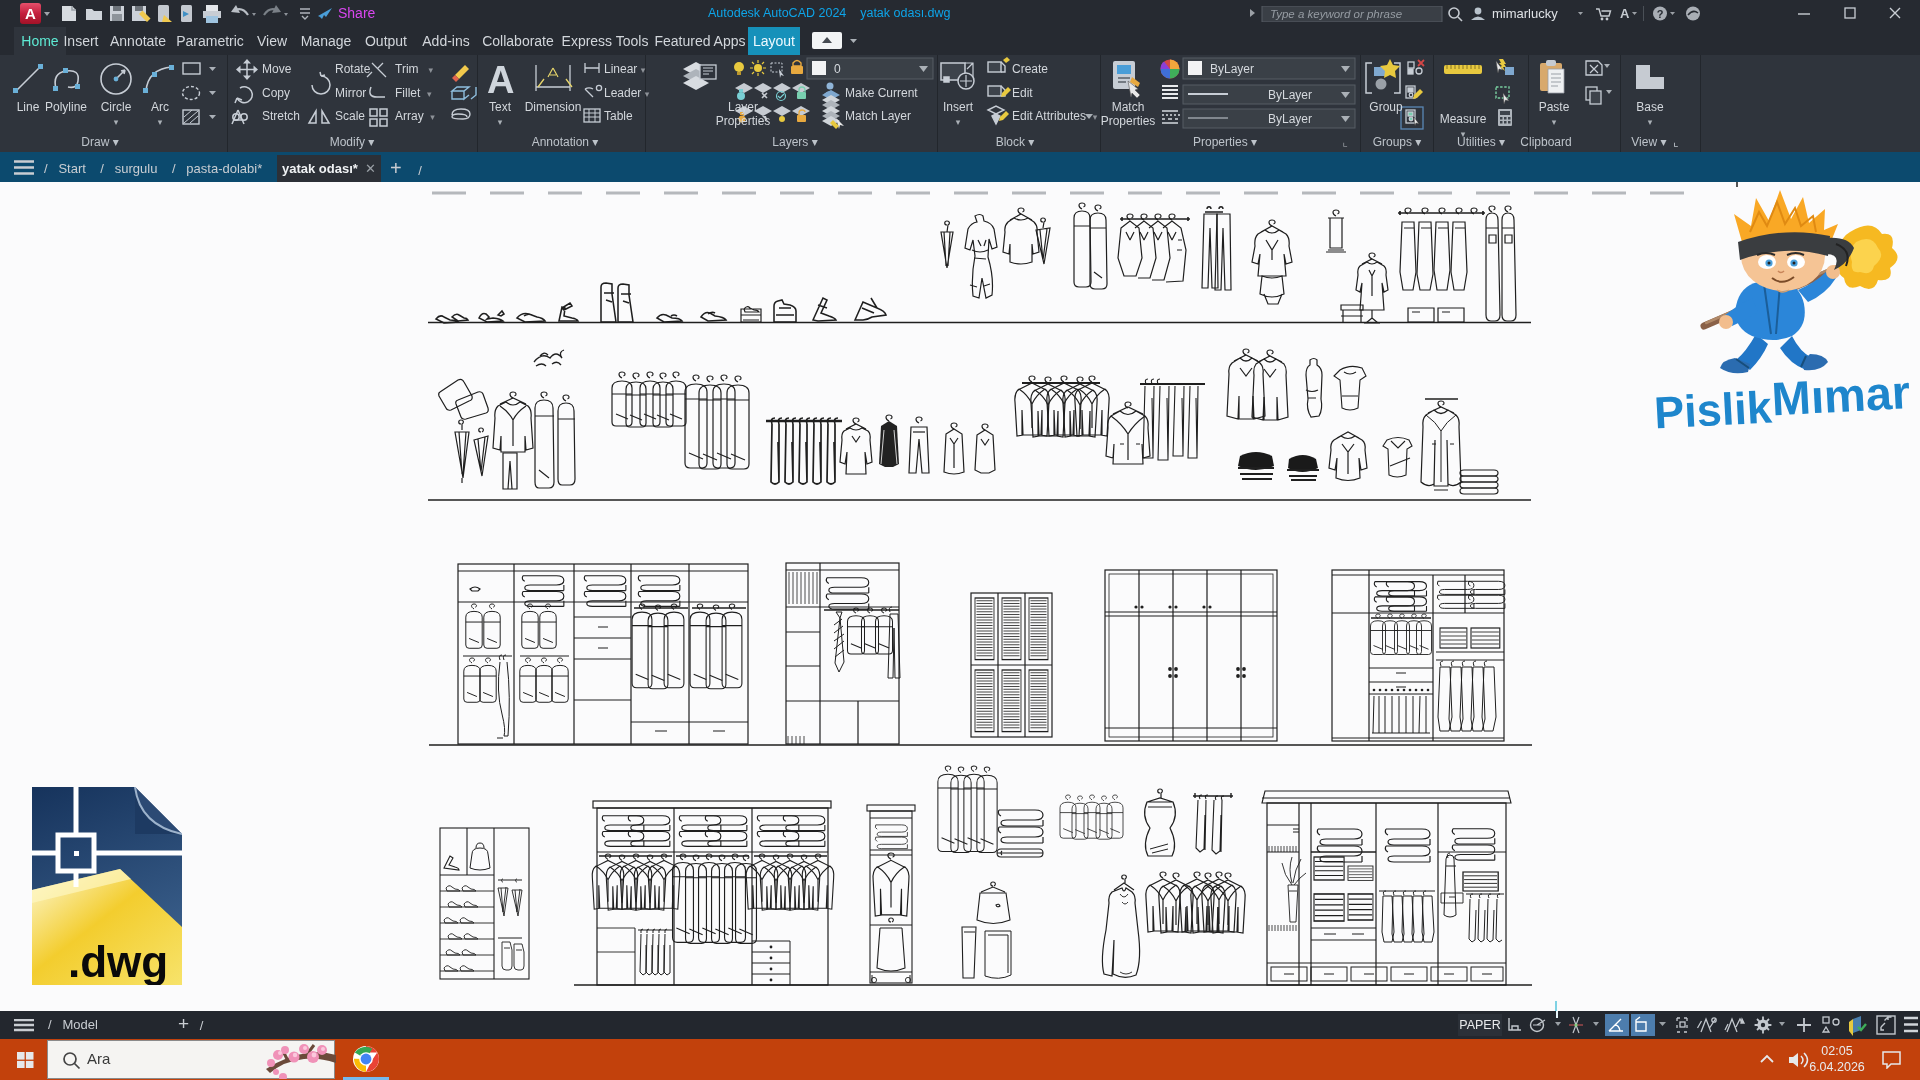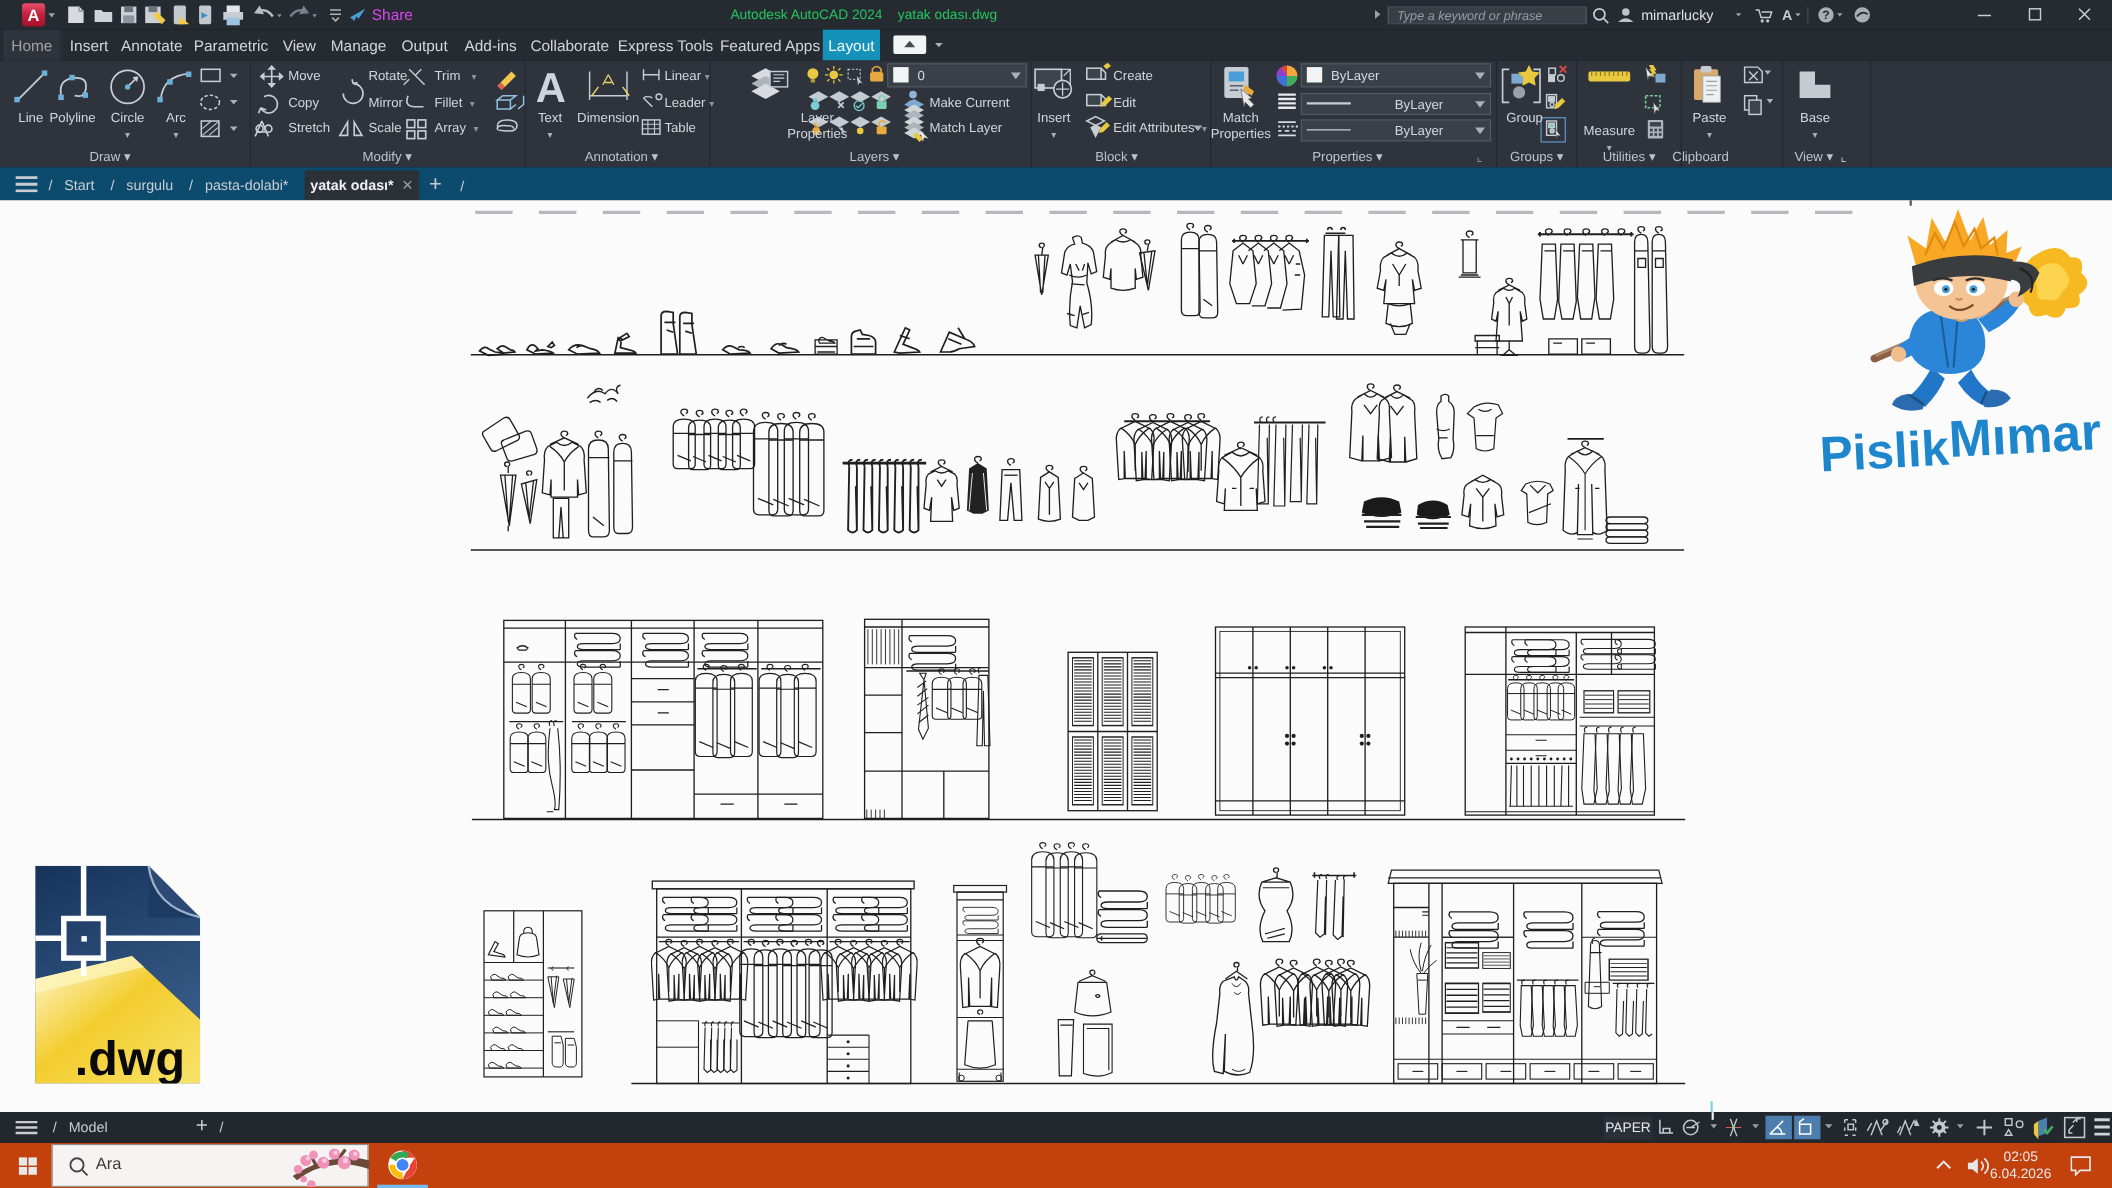--- a/index.html
+++ b/index.html
@@ -59,21 +59,21 @@
     <path d="M248 15 Q242 6 233 11" stroke="#b9bec5" stroke-width="2.2" fill="none"></path>
     <path d="M236 5 l-5 7 9 1 z" fill="#b9bec5"></path>
     <path d="M252 13 l4 0 -2 3 z" fill="#8d9299"></path>
     <path d="M264 15 Q270 6 279 11" stroke="#7a8087" stroke-width="2.2" fill="none"></path>
     <path d="M276 5 l5 7 -9 1 z" fill="#7a8087"></path>
     <path d="M284 13 l4 0 -2 3 z" fill="#8d9299"></path>
     <path d="M300 9 h10 M300 13 h10 M302 16 l3 3 3 -3" stroke="#aeb3ba" stroke-width="1.4" fill="none"></path>
     <path d="M318 16 l14 -8 -6 9 -2 -2 -2 4 -2 -2 z" fill="#4a9ed8"></path>
   </svg>
   <span class="abs" style="left:338px;top:5px;font-size:14px;color:#d946ef;">Share</span>
-  <span class="abs" style="left:664px;top:6px;font-size:12.5px;color:#22c55e;">Autodesk AutoCAD 2024&nbsp;&nbsp;&nbsp;&nbsp;yatak odası.dwg</span>
+  <span class="abs" style="left:708px;top:6px;font-size:12.5px;color:#0ea5e9;">Autodesk AutoCAD 2024&nbsp;&nbsp;&nbsp;&nbsp;yatak odası.dwg</span>
   <path>
   <svg class="abs" style="left:1248px;top:6px" width="480" height="16" viewBox="0 0 480 16">
     <path d="M2 3 l5 4 -5 4 z" fill="#9ba0a6"></path>
     <rect x="14" y="0" width="180" height="16" fill="#3a3f46" stroke="#565c64" stroke-width="1"></rect>
     <text x="22" y="12" font-size="11.5" font-style="italic" fill="#969ca3">Type a keyword or phrase</text>
     <circle cx="206" cy="7" r="5" fill="none" stroke="#c6cbd1" stroke-width="1.6"></circle>
     <path d="M210 11 l4 4" stroke="#c6cbd1" stroke-width="1.6"></path>
     <circle cx="230" cy="5" r="3.4" fill="#b9c3cc"></circle>
     <path d="M223 14 q7 -7 14 0 z" fill="#b9c3cc"></path>
     <text x="244" y="12" font-size="13" fill="#dfe2e6">mimarlucky</text>
@@ -90,21 +90,21 @@
     <circle cx="445" cy="7.5" r="7" fill="#a9aeb5"></circle>
     <path d="M440 9 q5 -6 10 -2" stroke="#262a31" stroke-width="1.5" fill="none"></path>
   </svg>
   <svg class="abs" style="left:1790px;top:7px" width="125" height="13" viewBox="0 0 125 13">
     <path d="M8 7 h12" stroke="#c9ced4" stroke-width="1.4"></path>
     <rect x="55" y="1" width="10" height="10" fill="none" stroke="#c9ced4" stroke-width="1.3"></rect>
     <path d="M100 1 l10 10 M110 1 l-10 10" stroke="#c9ced4" stroke-width="1.4"></path>
   </svg>
 </path></div>
 <div id="tabrow">
-  <div class="rtab" style="left:3px;width:52px;background:#2f343c;color:#a3a3a3;">Home</div>
+  <div class="rtab" style="left:14px;width:52px;background:#2f343c;color:#5eead4;">Home</div>
   <div class="rtab" style="left:60px;width:42px;">Insert</div>
   <div class="rtab" style="left:107px;width:62px;">Annotate</div>
   <div class="rtab" style="left:174px;width:72px;">Parametric</div>
   <div class="rtab" style="left:252px;width:40px;">View</div>
   <div class="rtab" style="left:297px;width:58px;">Manage</div>
   <div class="rtab" style="left:360px;width:52px;">Output</div>
   <div class="rtab" style="left:417px;width:58px;">Add-ins</div>
   <div class="rtab" style="left:480px;width:76px;">Collaborate</div>
   <div class="rtab" style="left:561px;width:88px;">Express Tools</div>
   <div class="rtab" style="left:654px;width:92px;">Featured Apps</div>

